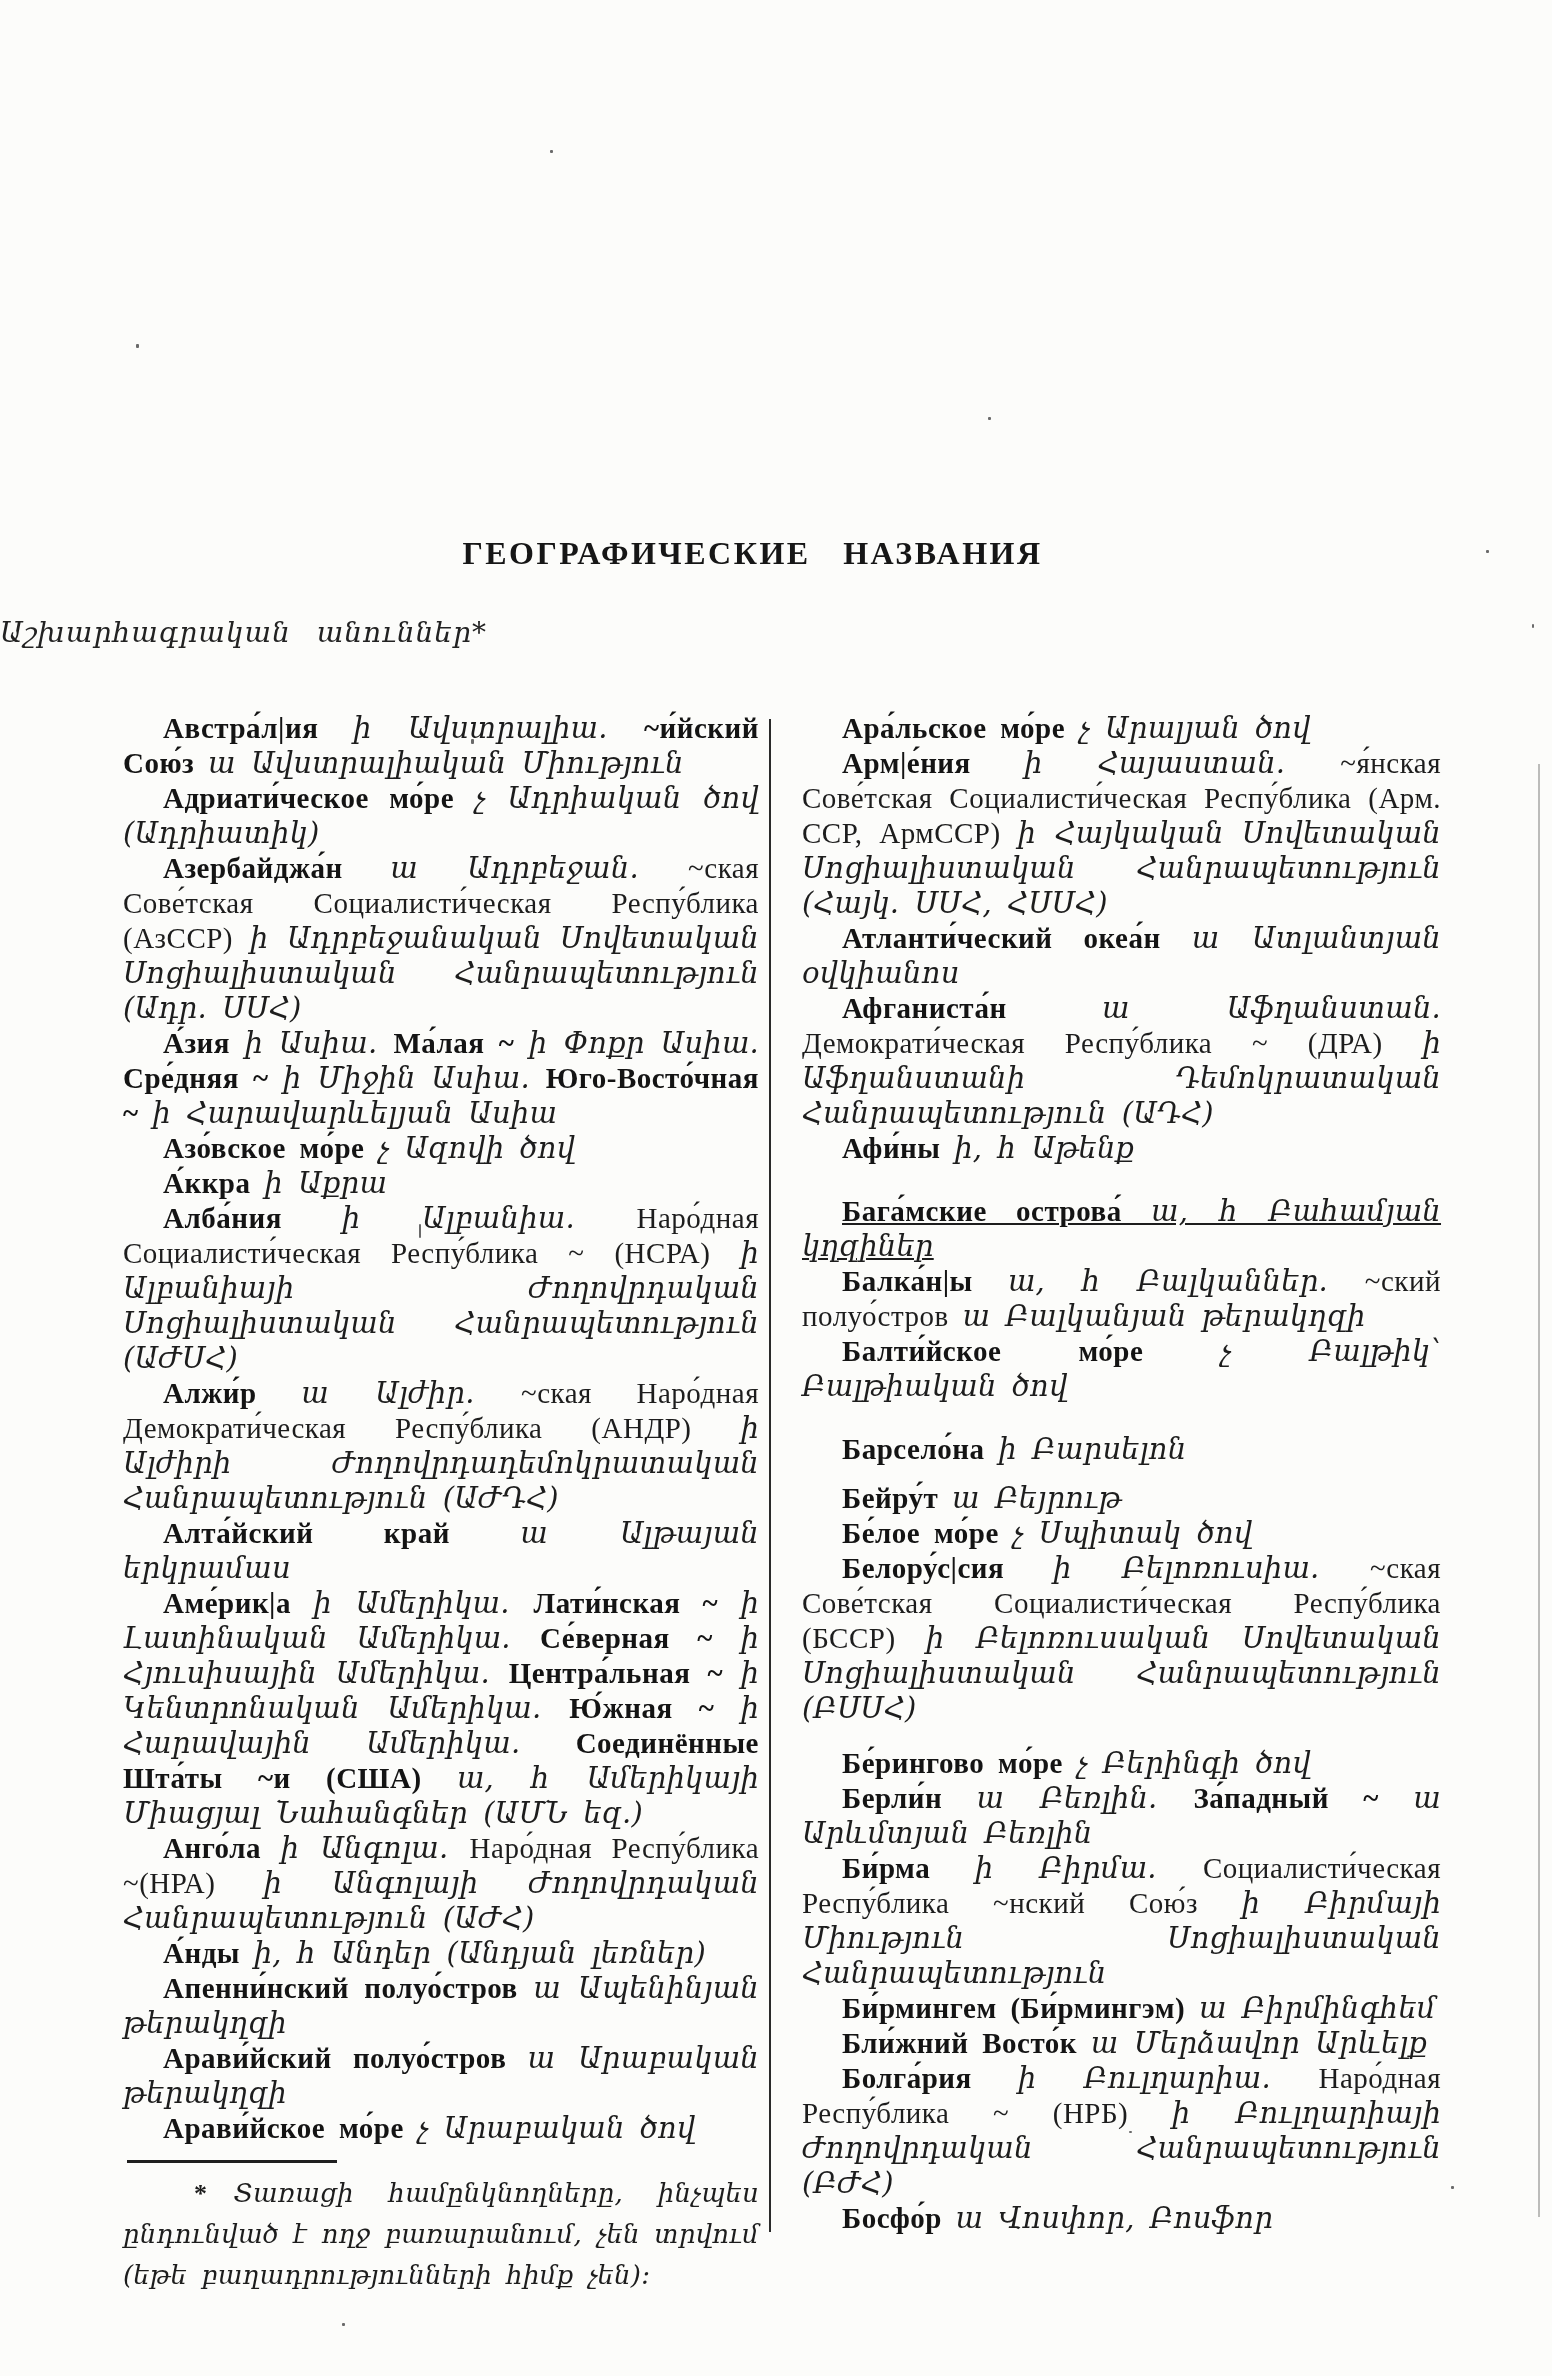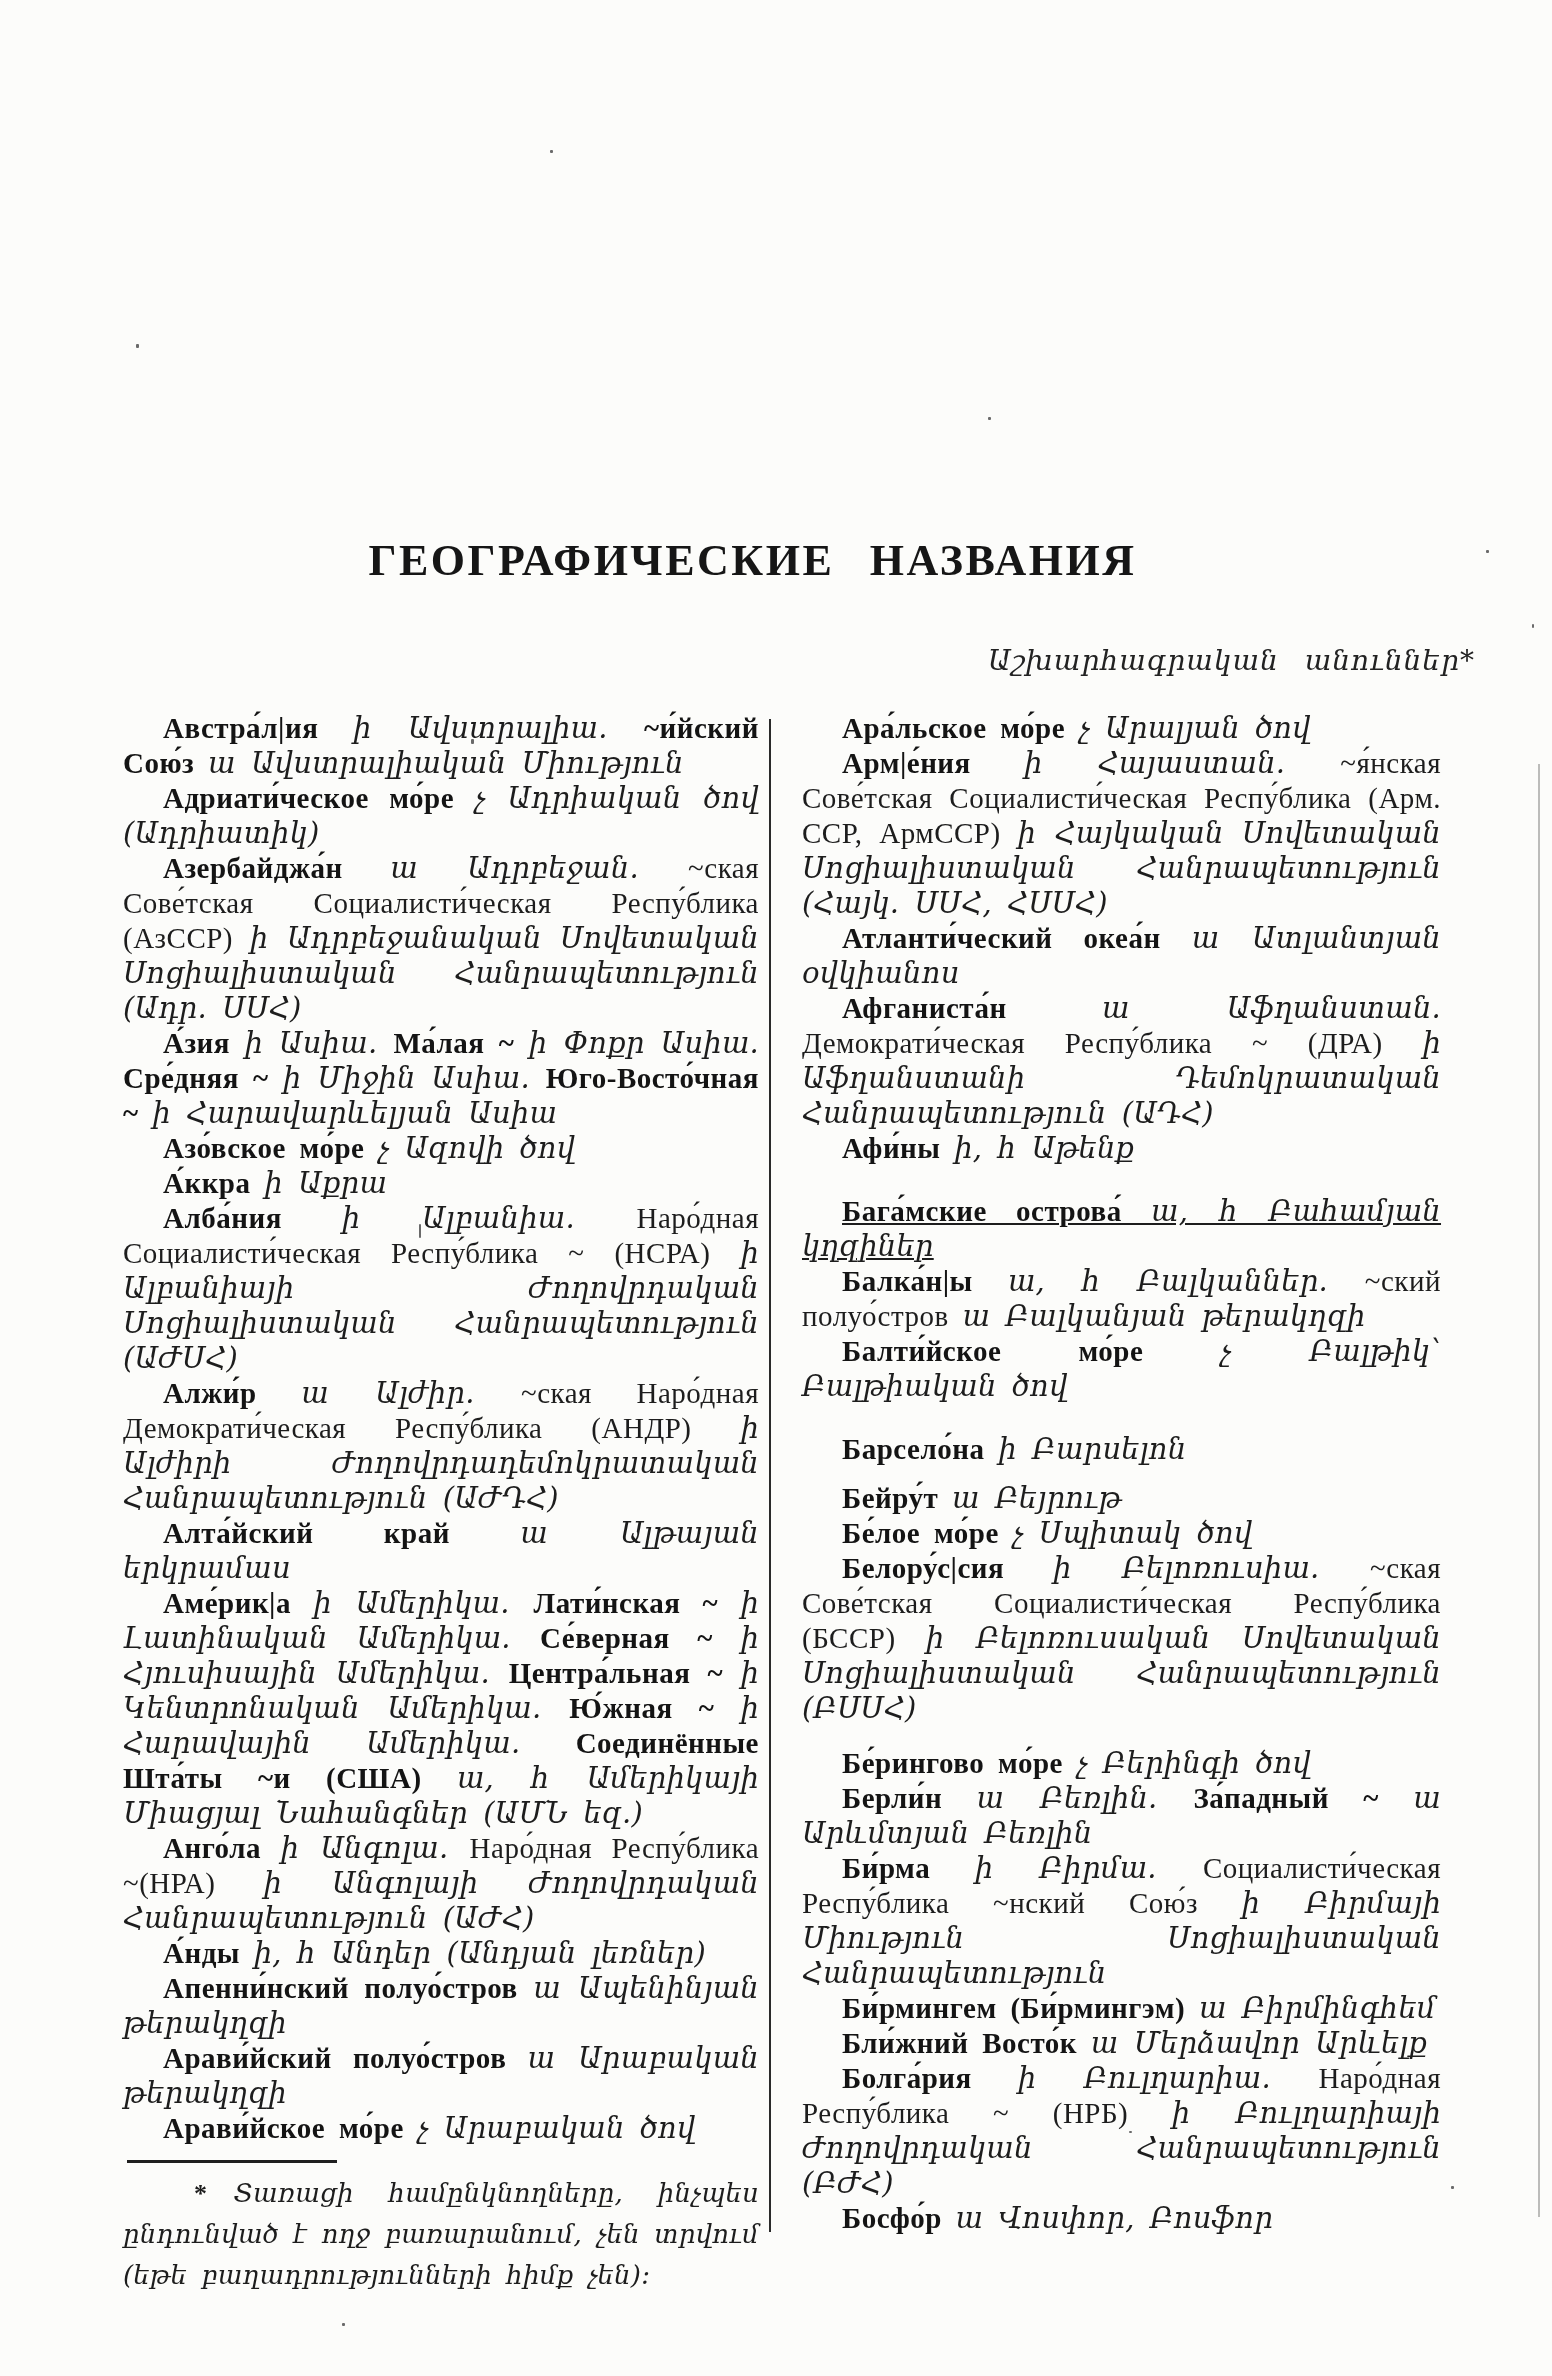--- a/index.html
+++ b/index.html
@@ -7,32 +7,31 @@
     width: 1552px; height: 2376px;
     background: #fcfcfa;
     position: relative;
     overflow: hidden;
     color: #1d1d1d;
   }
   .page-title {
     position: absolute; top: 535px; left: 0; width: 1505px;
     margin: 0; text-align: center;
     font-family: "Liberation Serif", "DejaVu Serif", serif;
-    font-weight: 700; font-size: 44px;
+    font-weight: 700; font-size: 32px;
     letter-spacing: 2.5px; word-spacing: 22px;
     color: #161616;
   }
   .page-subtitle {
     position: absolute; top: 616px; left: 0; width: 1475px;
-    text-align: right;
+    text-align: left;
     font-family: "DejaVu Serif", "DejaVu Sans", serif;
     font-style: italic; font-size: 28px;
     letter-spacing: 1px; word-spacing: 16px;
     color: #222;
-    margin-top: 28px;
   }
   .columns {
     position: absolute; top: 711px; left: 123px; width: 1319px;
     display: flex;
   }
   .col {
     text-align: justify;
     font-size: 29px; line-height: 35px;
   }
   .col-left  { width: 636px; margin-right: 43px; }

